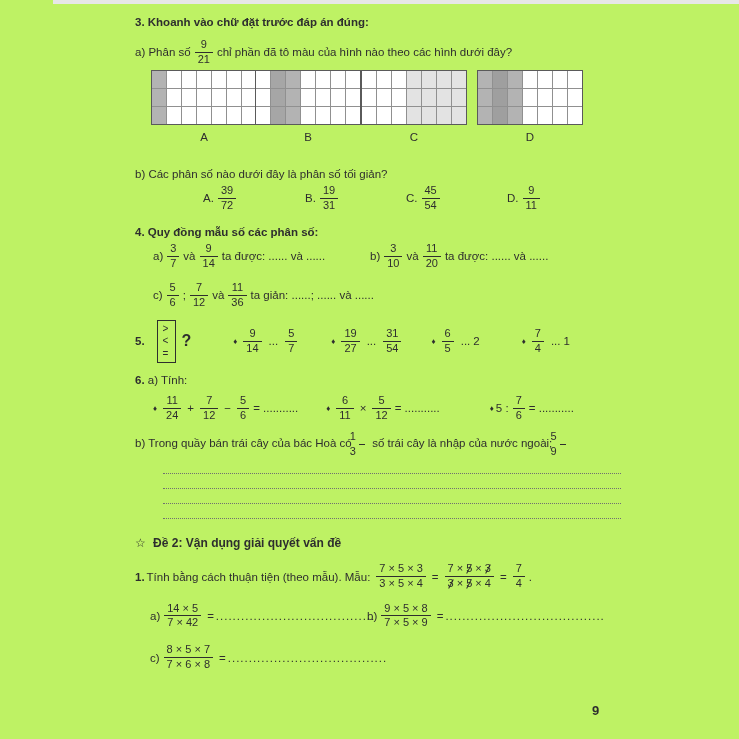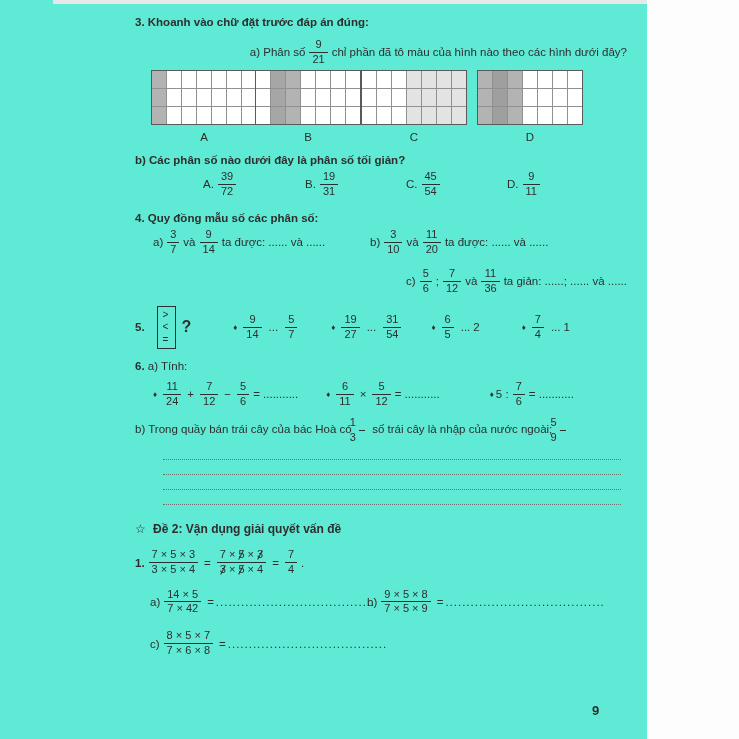--- a/index.html
+++ b/index.html
@@ -1,22 +1,22 @@
 <!DOCTYPE html>
 <html><head>
 <meta charset="utf-8">
 <style>
   html,body{margin:0;padding:0;}
   body{width:739px;height:739px;background:#fdfdfd;font-family:"Liberation Sans",sans-serif;color:#2e2e2e;}
-  .page{position:relative;width:647px;height:739px;background:#5eead4;overflow:hidden;}
+  .page{position:relative;width:739px;height:739px;background:#bef264;overflow:hidden;}
   .topband{position:absolute;top:0;left:53px;right:0;height:4px;background:#e7e7e7;}
   .content{position:absolute;left:135px;top:10px;width:492px;font-size:11.5px;line-height:1.4;}
   .bold{font-weight:bold;}
   .qtitle{font-weight:bold;margin-top:4px;}
-  .row{display:flex;align-items:center;justify-content:flex-end;}
+  .row{display:flex;align-items:center;}
   .t{white-space:nowrap;}
   
   .frac{display:inline-flex;flex-direction:column;vertical-align:middle;text-align:center;margin:0 4px;font-size:11px;line-height:1.25;}
   .frac .num{display:block;padding:0 3px;border-bottom:1px solid #2e2e2e;}
   .frac .den{display:block;padding:0 3px;}
   .cancel{position:relative;display:inline-block;}
   .cancel::after{content:"";position:absolute;left:50%;top:50%;width:10px;height:1px;background:#2e2e2e;transform:translate(-50%,-50%) rotate(-62deg);}
   
   .q3a{margin-top:6px;height:32px;}
   
@@ -190,21 +190,21 @@
             <div class="cell" style="background: rgb(179, 179, 179);"></div>
             <div class="cell"></div>
             <div class="cell"></div>
             <div class="cell"></div>
             <div class="cell"></div>
           </div>
         <div class="glabel">D</div>
       </div>
     </div>
 
-    <div style="margin-top:6px;font-weight:bold;">b) Các phân số nào dưới đây là phân số tối giản?</div>
+    <div style="margin-top:20px;">b) Các phân số nào dưới đây là phân số tối giản?</div>
 
     <div class="optrow">
       <span class="opt">
         <span class="t">A.</span>
         <span class="frac">
             <span class="num">39</span>
             <span class="den">72</span>
           </span>
       </span>
       <span class="opt">
@@ -408,20 +408,21 @@
     <div class="ansline"></div>
 
 
     <div class="de2head">
       <span class="star">☆</span>
       <span>Đề 2: Vận dụng giải quyết vấn đề</span>
     </div>
 
     <div class="q1row">
       <span class="bold">1.</span>
+      <span class="sp">Tính bằng cách thuận tiện (theo mẫu). Mẫu:</span>
       <span class="frac">
           <span class="num">7 × 5 × 3</span>
           <span class="den">3 × 5 × 4</span>
         </span>
       <span class="sp">=</span>
       <span class="frac">
           <span class="num"><span>7 × </span><span class="cancel">5</span><span> × </span><span class="cancel">3</span></span>
           <span class="den"><span class="cancel">3</span><span> × </span><span class="cancel">5</span><span> × 4</span></span>
         </span>
       <span class="sp">=</span>

